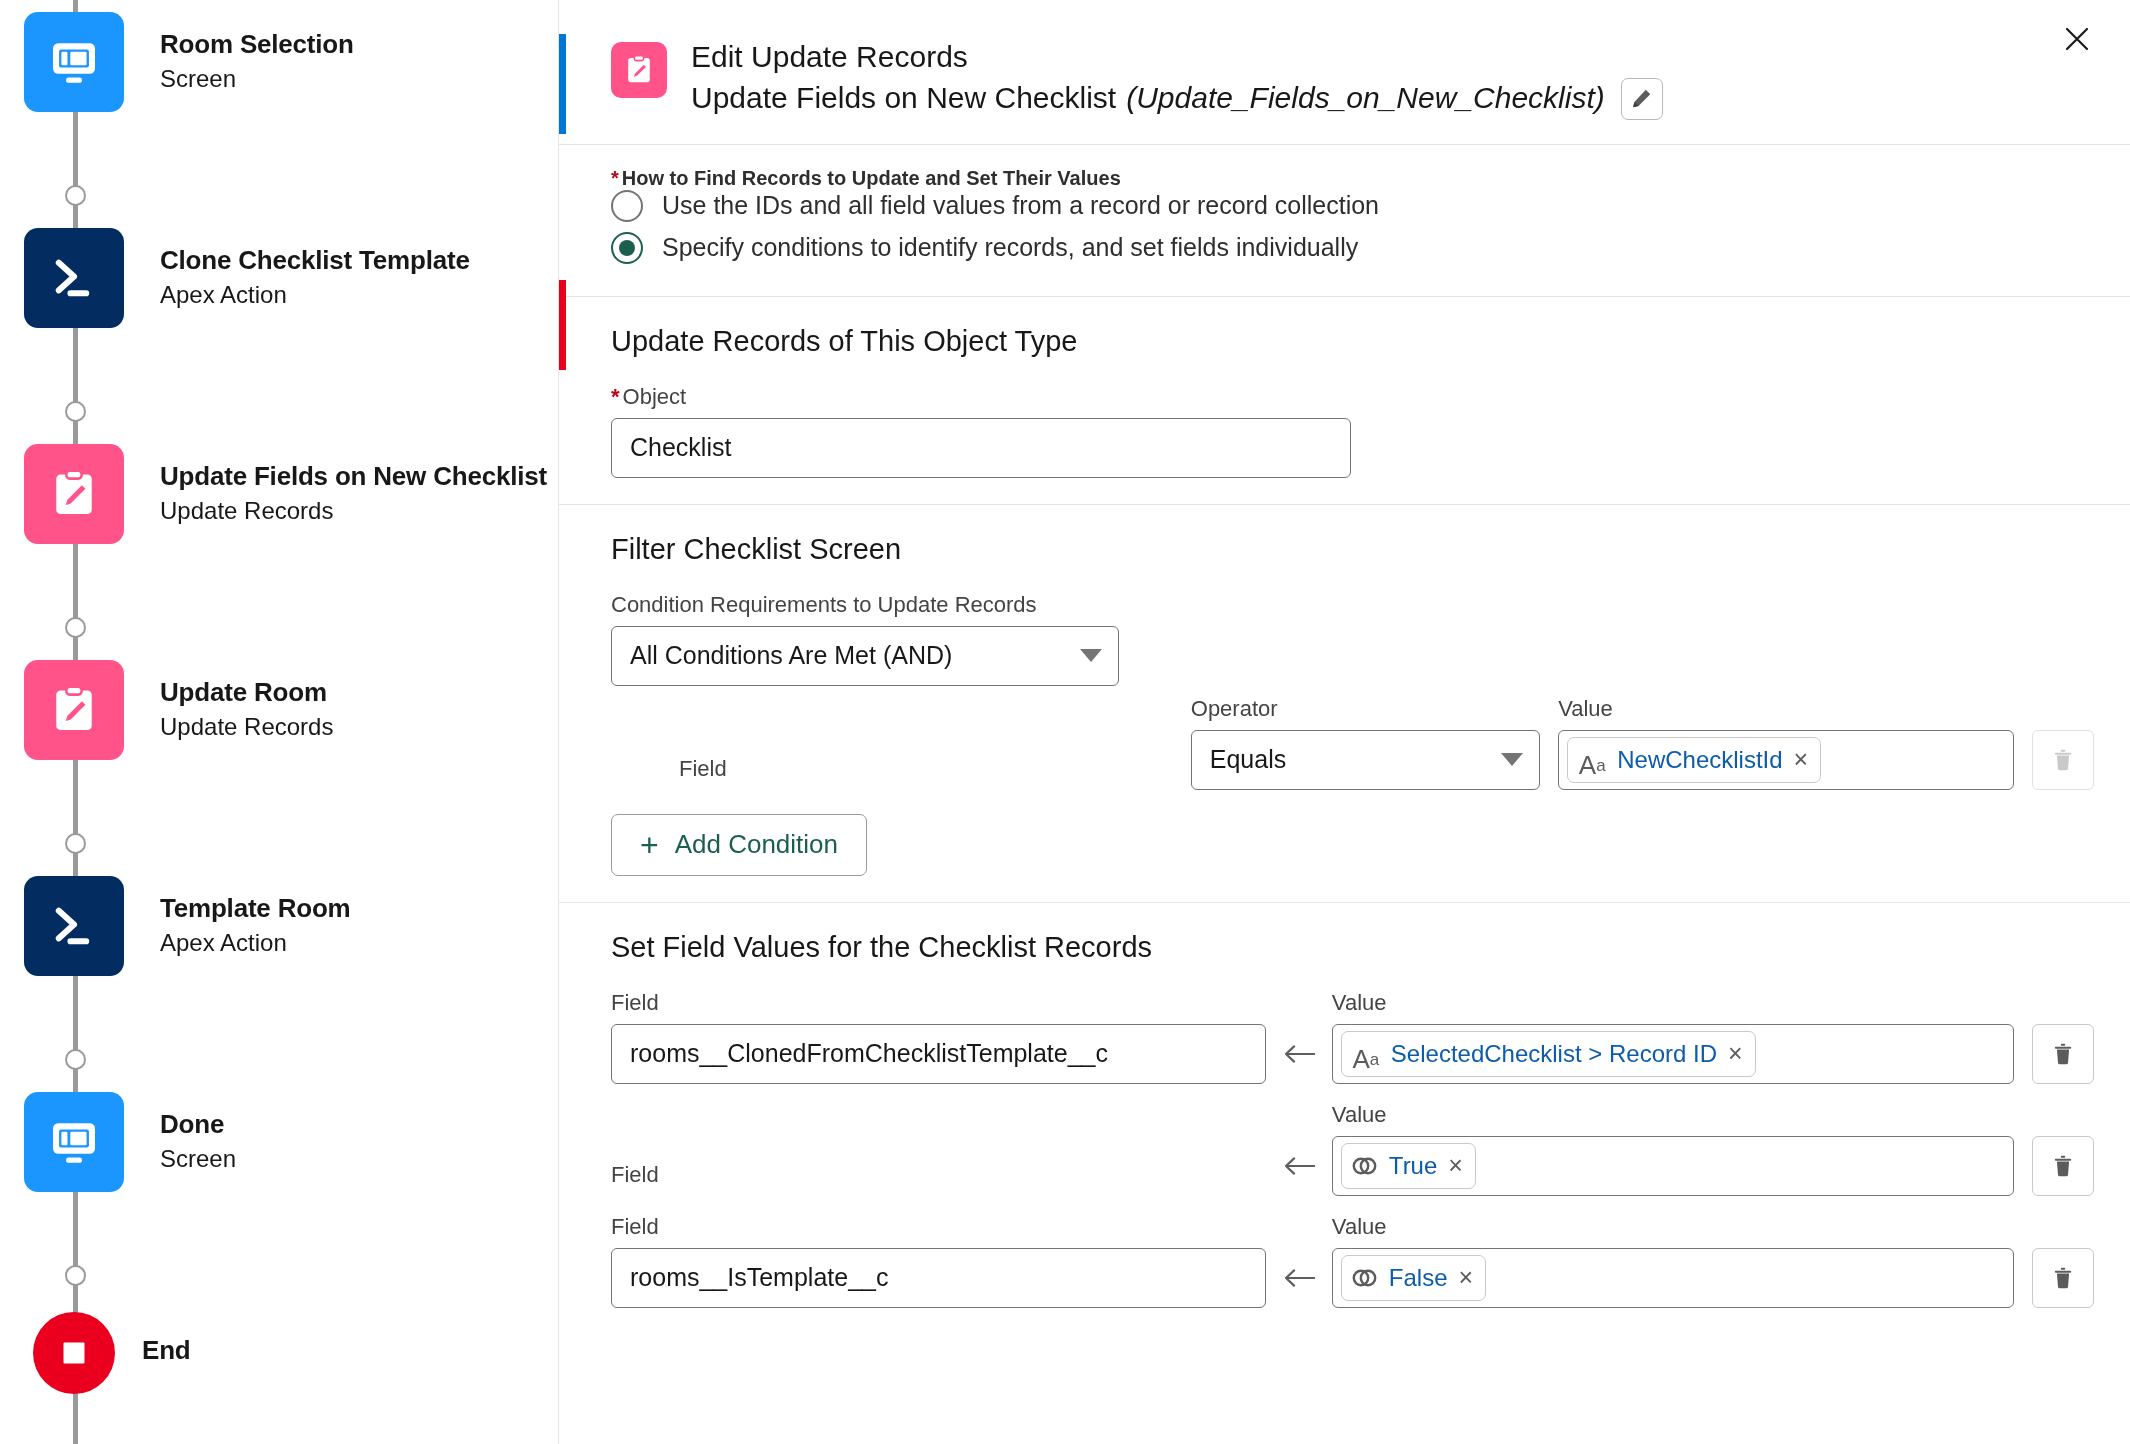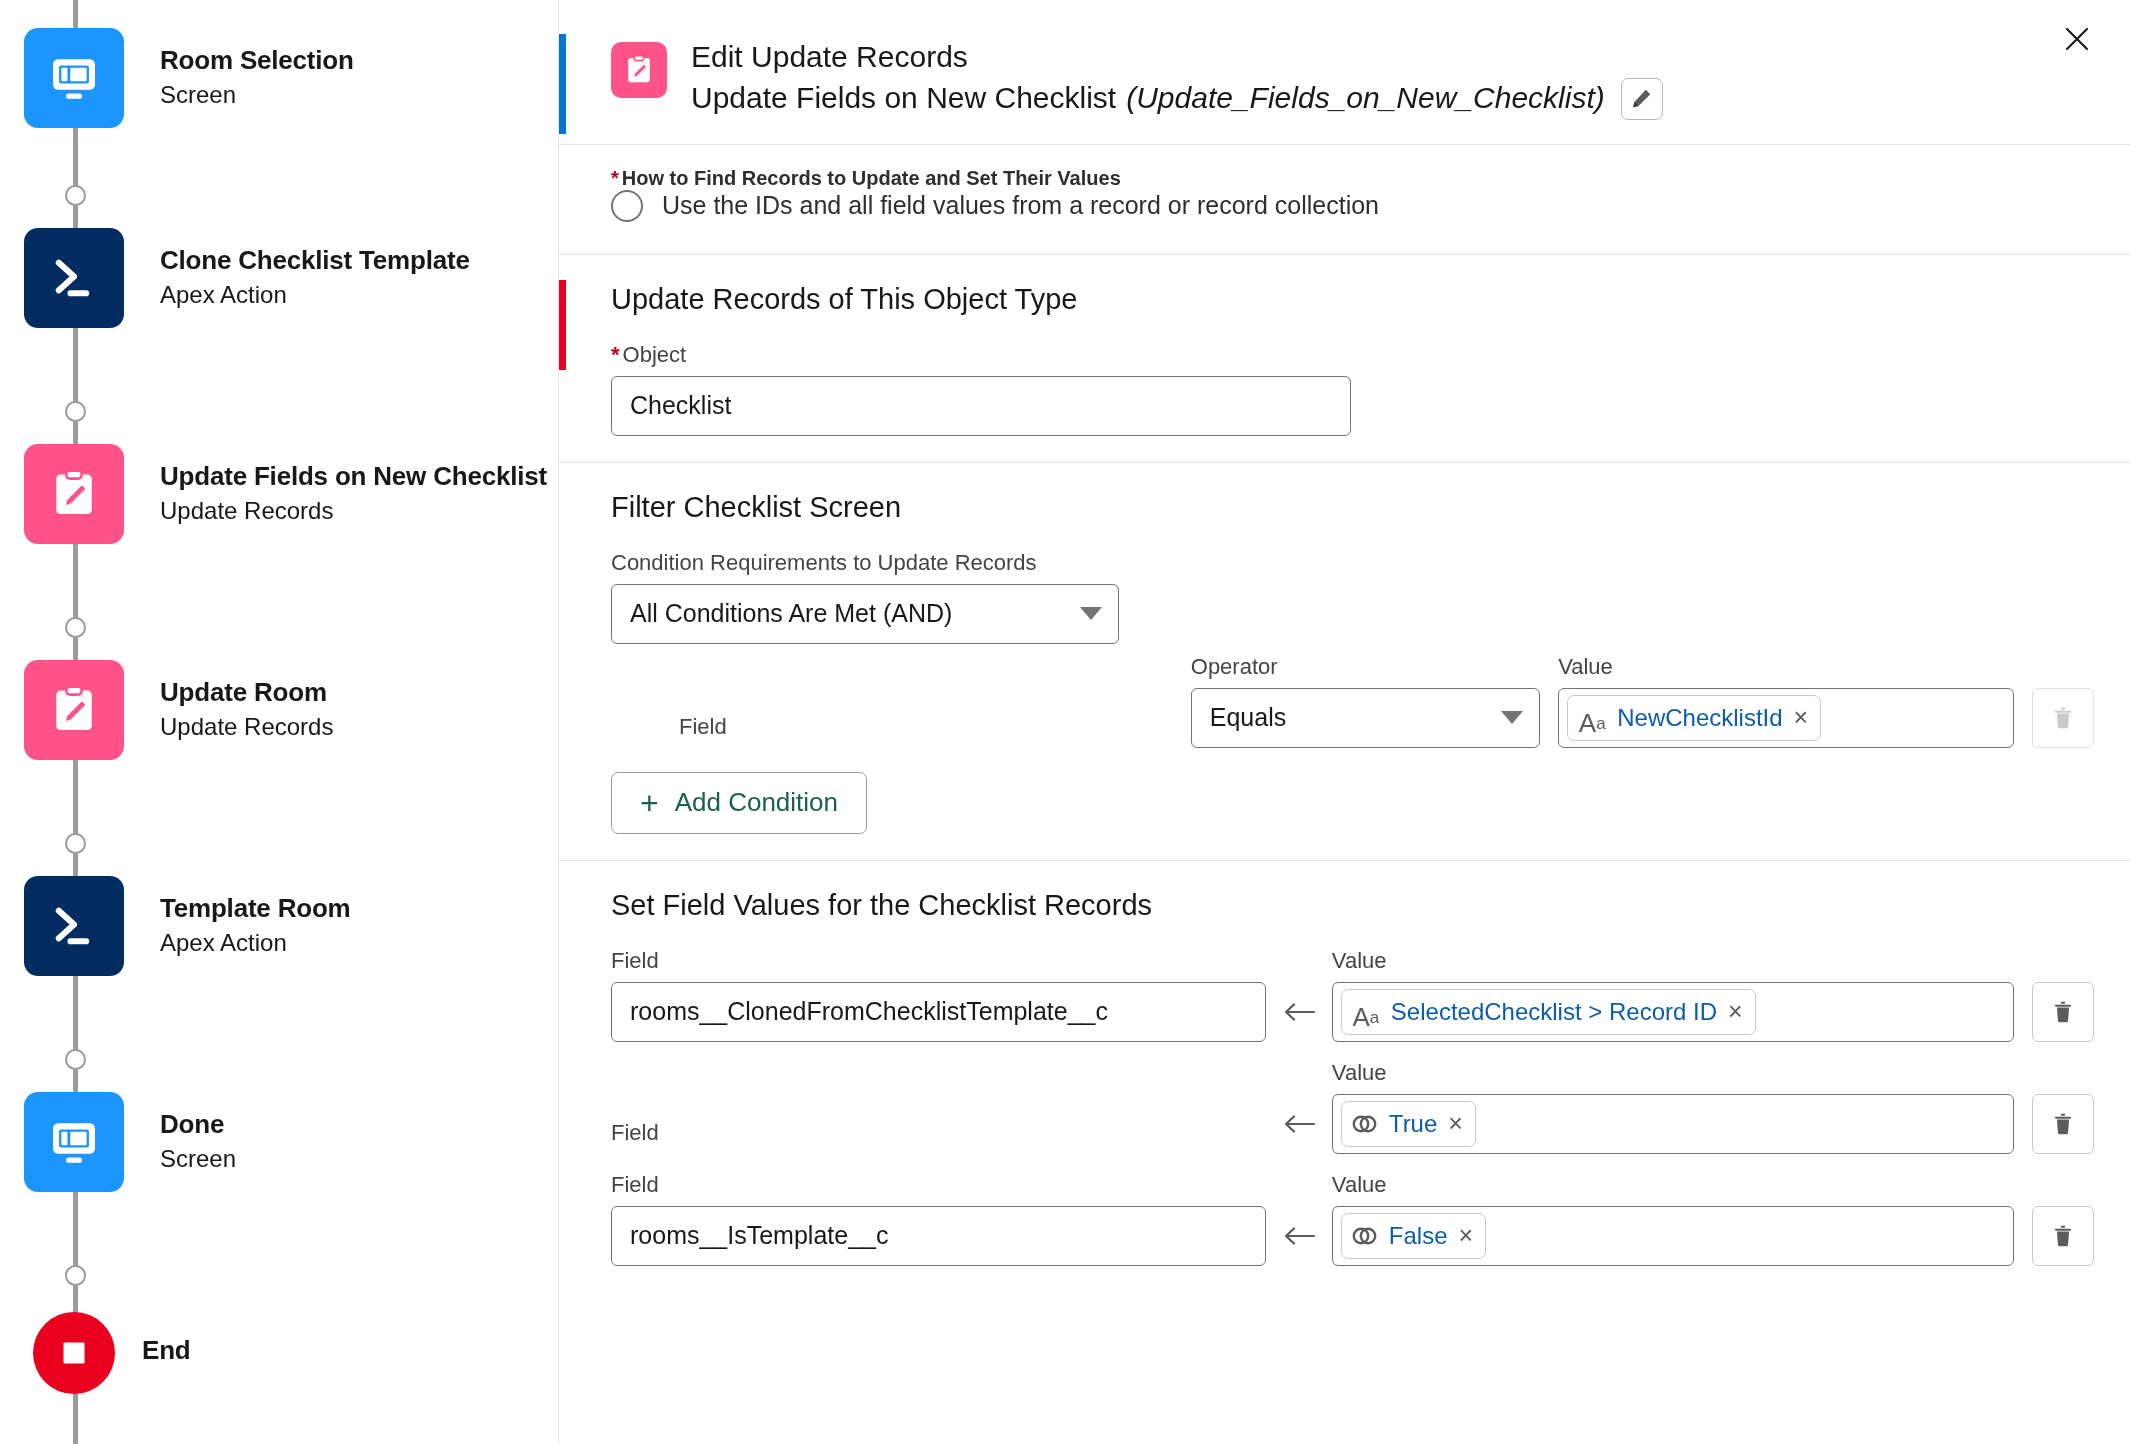--- a/index.html
+++ b/index.html
@@ -268,21 +268,21 @@
   <div class="canvas">
     <div class="spine"></div>
 
     <div class="connector-dot" style="top:185px"></div>
     <div class="connector-dot" style="top:401px"></div>
     <div class="connector-dot" style="top:617px"></div>
     <div class="connector-dot" style="top:833px"></div>
     <div class="connector-dot" style="top:1049px"></div>
     <div class="connector-dot" style="top:1265px"></div>
 
-    <div class="node" style="top:28px">
+    <div class="node" style="top:12px">
       <div class="node-icon screen">
         <svg width="56" height="56" viewBox="0 0 24 24">
           <rect x="3" y="4" width="18" height="13" rx="2.2" fill="#fff"></rect>
           <rect x="5.6" y="6.6" width="12.8" height="7.8" rx="0.9" fill="#1b96ff"></rect>
           <rect x="6.6" y="7.6" width="2.6" height="5.8" rx="0.5" fill="#fff"></rect>
           <rect x="10.4" y="7.6" width="7" height="5.8" rx="0.5" fill="#fff"></rect>
           <rect x="8.6" y="18.6" width="6.8" height="2.3" rx="1.1" fill="#fff"></rect>
         </svg>
       </div>
       <div class="node-text">
@@ -406,20 +406,26 @@
     </div>
     <div class="divider"></div>
 
     <div class="section tight">
       <div class="req-label">
         <span class="req-star">*</span><span>How to Find Records to Update and Set Their Values</span>
       </div>
       <div class="radio-row">
         <span class="radio-mark"></span>
         <span class="radio-label">Use the IDs and all field values from a record or record collection</span>
+      </div>
+      <div class="radio-row selected">
+        <span class="radio-mark">
+            <span class="radio-dot"></span>
+          </span>
+        <span class="radio-label">Specify conditions to identify records, and set fields individually</span>
       </div>
     </div>
     <div class="divider"></div>
 
     <div class="section">
       <div class="sec-title">Update Records of This Object Type</div>
       <div class="field-label">
         <span class="req-star">*</span><span>Object</span>
       </div>
       <div class="input-box obj-input">

